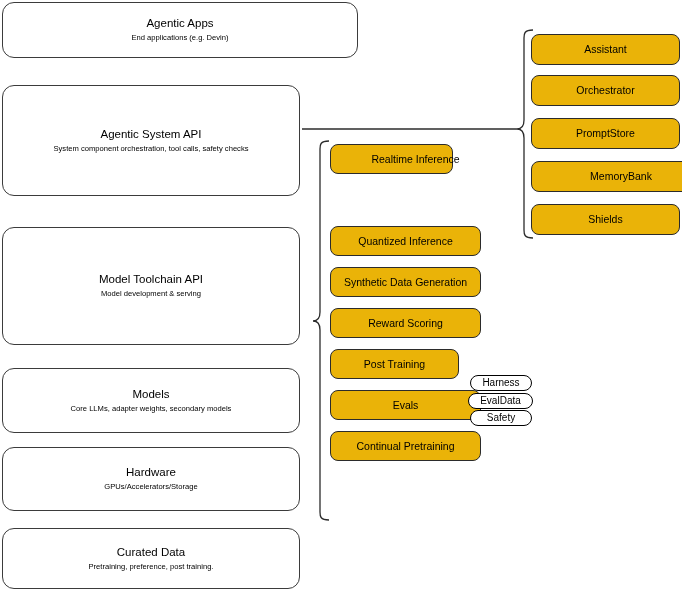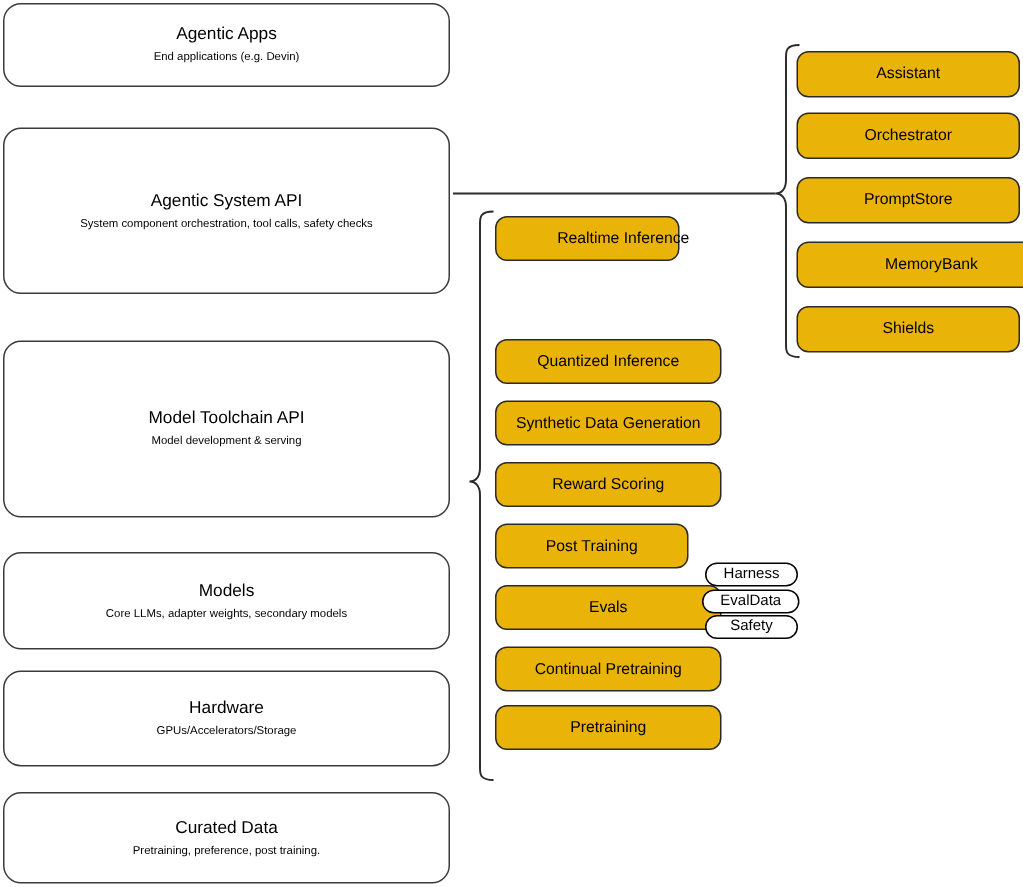--- a/index.html
+++ b/index.html
@@ -89,21 +89,21 @@
     position: absolute;
     pointer-events: none;
   }
   .connector svg { display: block; overflow: visible; }
 </style>
 </head>
 <body>
 
 <div id="canvas">
 
-  <div class="layer-box" style="left:2px; top:2px; width:298px; height:56px;">
+  <div class="layer-box" style="left:2px; top:2px; width:356px; height:56px;">
     <div class="layer-title">Agentic Apps</div>
     <div class="layer-sub">End applications (e.g. Devin)</div>
   </div>
 
   <div class="layer-box" style="left:2px; top:85px; width:298px; height:111px;">
     <div class="layer-title">Agentic System API</div>
     <div class="layer-sub">System component orchestration, tool calls, safety checks</div>
   </div>
 
   <div class="layer-box" style="left:2px; top:227px; width:298px; height:118px;">
@@ -157,23 +157,20 @@
   </div>
   <div class="chip" style="left:330px; top:349px; width:129px; height:30px;">
     <span class="chip-label">Post Training</span>
   </div>
   <div class="chip" style="left:330px; top:390px; width:151px; height:30px;">
     <span class="chip-label">Evals</span>
   </div>
   <div class="chip" style="left:330px; top:431px; width:151px; height:30px;">
     <span class="chip-label">Continual Pretraining</span>
   </div>
-  <div class="chip" style="left:330px; top:470px; width:151px; height:30px;">
-    <span class="chip-label">Pretraining</span>
-  </div>
 
   <div class="pill" style="left:470px; top:375px; width:62px; height:16px;">
     <span class="pill-label">Harness</span>
   </div>
   <div class="pill" style="left:468px; top:393px; width:65px; height:16px;">
     <span class="pill-label">EvalData</span>
   </div>
   <div class="pill" style="left:470px; top:410px; width:62px; height:16px;">
     <span class="pill-label">Safety</span>
   </div>

